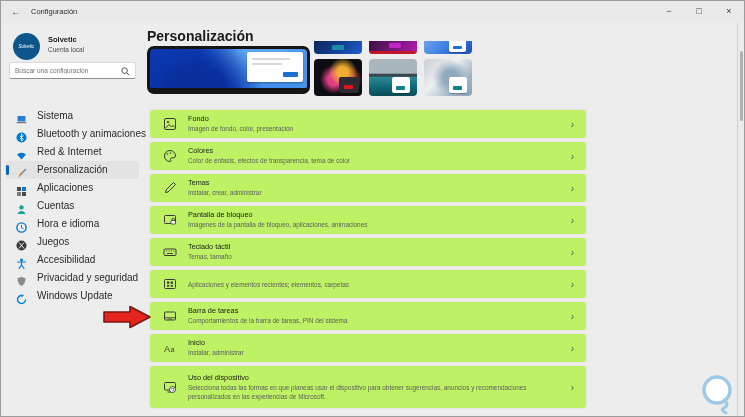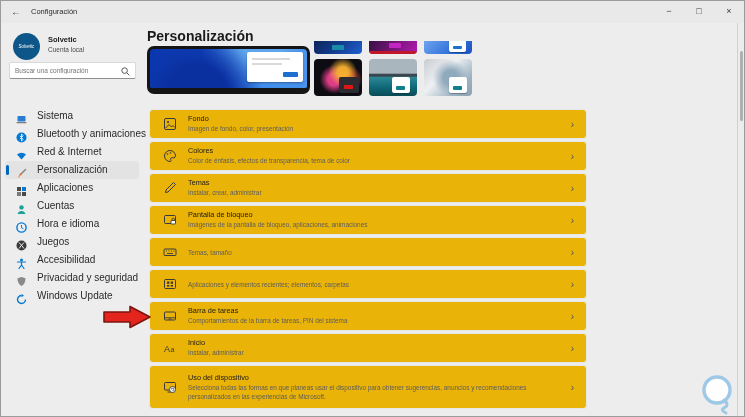--- a/index.html
+++ b/index.html
@@ -46,21 +46,21 @@
              box-shadow:0 1px 2px rgba(0,0,0,.35);}
   .hero-line{ position:absolute; left:5px; height:2px; width:38px; background:#d9d9d9;}
   .hero-btn{ position:absolute; right:5px; bottom:5px; width:15px; height:5px; background:#1f6fd0; border-radius:1px;}
 
   .thumbs{ position:absolute; left:313px; top:40px; width:158px; height:55px; overflow:hidden;}
   .thumb{ position:absolute; width:48px; height:37px; border-radius:4px; overflow:hidden; cursor:default;}
   .mini-win{ position:absolute; background:#fff; border-radius:2px; box-shadow:0 1px 1px rgba(0,0,0,.3);}
   .mini-btn{ position:absolute; border-radius:1px;}
 
   
-  .card{ position:absolute; left:148px; width:438px; height:30px; background:#eab308;
+  .card{ position:absolute; left:148px; width:438px; height:30px; background:#bef264;
          border:1px solid #e7e7e7; border-radius:4px; cursor:default;}
   .card.tall{ height:44px; }
   .card-ico{ position:absolute; left:13px; top:50%; transform:translateY(-50%); width:14px; height:14px; }
   .card-txt{ position:absolute; left:38px; top:50%; transform:translateY(-50%); right:40px;}
   .card-title{ font-size:7.3px; color:#1b1b1b; }
   .card-sub{ font-size:6.4px; color:#5d5d5d; margin-top:2px; line-height:1.35;}
   .chev{ position:absolute; right:12px; top:50%; transform:translateY(-50%); font-size:10px; color:#555;}
 
   .arrow{ position:absolute; left:102px; top:304px; }
   .scroll-track{ position:absolute; right:0; top:22px; width:7px; bottom:0; background:#ececec; border-left:1px solid #d0d0d0;}
@@ -267,20 +267,21 @@
       </span>
     <span class="chev">›</span>
   </div>
 
   <div class="card" style="top:236px">
     <span class="card-ico"><svg width="14" height="14" viewBox="0 0 14 14">
           <rect x="1" y="4" width="12" height="6.5" rx="1" fill="none" stroke="#3a3a3a" stroke-width="1"></rect>
           <path d="M3 6 H4 M5.5 6 H6.5 M8 6 H9 M10.5 6 H11.5 M4 8.5 H10" stroke="#3a3a3a" stroke-width="0.9"></path>
         </svg></span>
     <span class="card-txt">
+        <div class="card-title">Teclado táctil</div>
         <div class="card-sub">Temas, tamaño</div>
       </span>
     <span class="chev">›</span>
   </div>
 
   <div class="card" style="top:268px">
     <span class="card-ico"><svg width="14" height="14" viewBox="0 0 14 14">
           <rect x="1.5" y="2.5" width="11" height="9" rx="1" fill="none" stroke="#3a3a3a" stroke-width="1"></rect>
           <rect x="4" y="4.5" width="2.3" height="2.3" fill="#3a3a3a"></rect>
           <rect x="7.7" y="4.5" width="2.3" height="2.3" fill="#3a3a3a"></rect>

